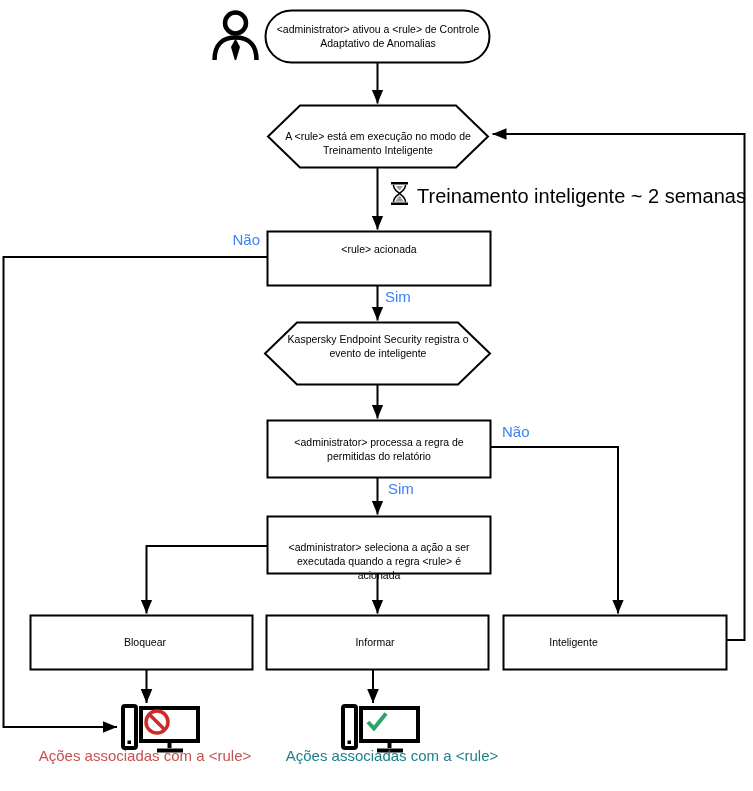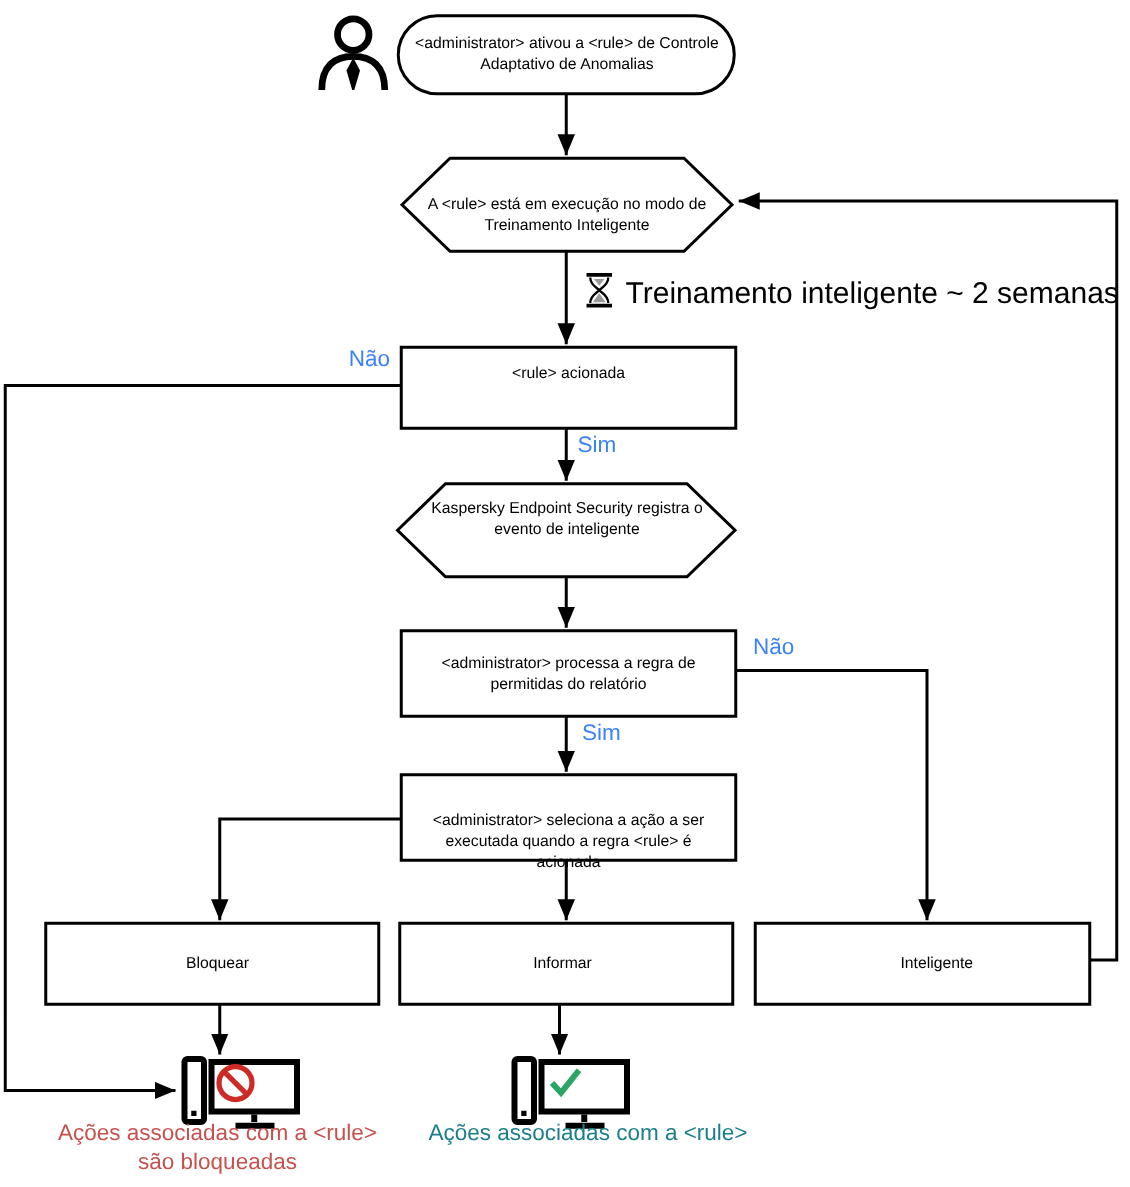--- a/index.html
+++ b/index.html
@@ -127,33 +127,32 @@
   </div>
 
   <div class="node-text" style="left:36px;top:617px;width:218px;height:50px;">
     <span>Bloquear</span>
   </div>
 
   <div class="node-text" style="left:252px;top:617px;width:246px;height:50px;">
     <span>Informar</span>
   </div>
 
-  <div class="node-text" style="left:527px;top:617px;width:195px;height:50px;">
+  <div class="node-text" style="left:476px;top:617px;width:195px;height:50px;">
     <span>Inteligente</span>
   </div>
 
   <div class="lbl" style="left:200px;top:231px;width:60px;text-align:right;">Não</div>
   <div class="lbl" style="left:385px;top:288px;">Sim</div>
   <div class="lbl" style="left:502px;top:423px;">Não</div>
   <div class="lbl" style="left:388px;top:480px;">Sim</div>
 
   <div class="note" style="left:417px;top:185px;">Treinamento inteligente ~ 2 semanas</div>
 
   <div class="caption blocked" style="left:28px;top:746px;width:234px;">
     <span>Ações associadas com a &lt;rule&gt;</span>
-    <span>são bloqueadas</span>
   </div>
 
   <div class="caption allowed" style="left:272px;top:746px;width:240px;">
     <span>Ações associadas com a &lt;rule&gt;</span>
   </div>
 
 </div>
 
 </body></html>

